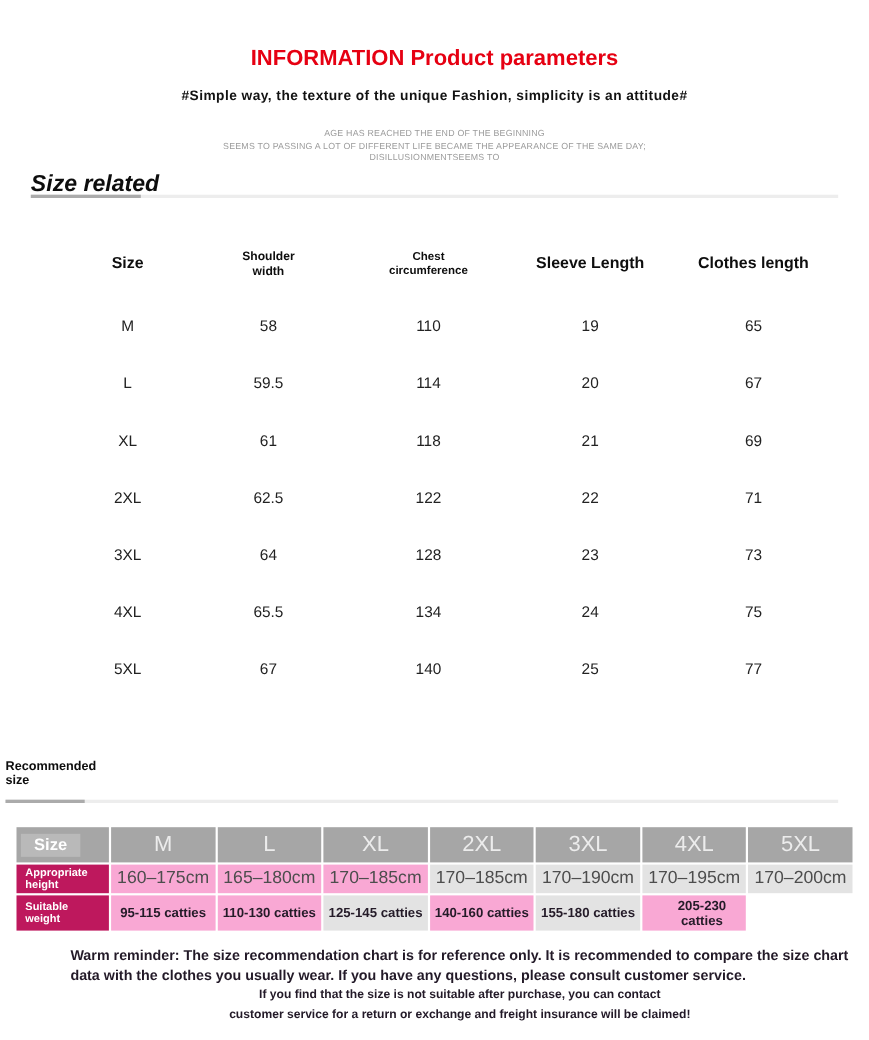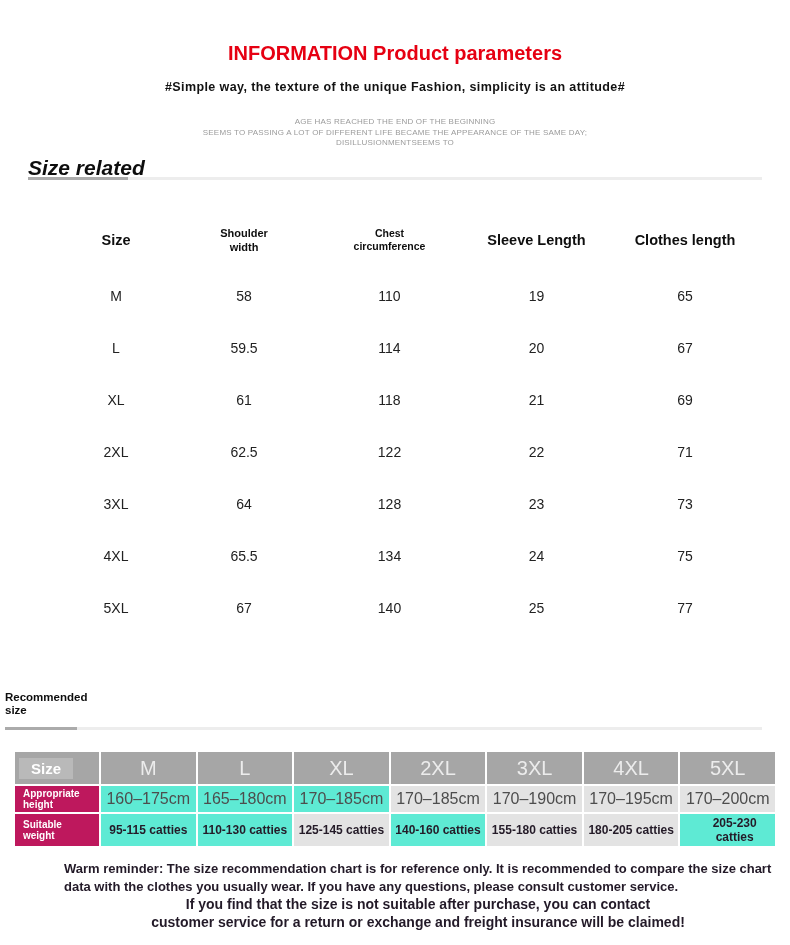--- a/index.html
+++ b/index.html
@@ -62,34 +62,34 @@
     background:#b9b9b9;color:#ffffff;font-weight:bold;font-size:15px;
     padding:2px 12px;margin-left:4px;display:inline-block;
   }
   .rt-label{
     background:#be185d;color:#ffffff;font-weight:bold;font-size:10px;line-height:11px;
     justify-content:flex-start !important;padding-left:8px;box-sizing:border-box;
   }
   .rt-label span{display:inline-block;width:62px;text-align:left;}
   .rt-height{font-size:16px;color:#4d4d4d;font-weight:400;white-space:nowrap;}
   .rt-weight{font-size:12px;color:#241b28;font-weight:bold;white-space:nowrap;}
-  .bg-white{background:#5eead4;}
+  .bg-white{background:#f9a8d4;}
   .bg-gray{background:#e3e3e3;}
   .wrap-left{
     white-space:normal !important;justify-content:flex-start !important;
     text-align:center;padding-left:14px;box-sizing:border-box;line-height:14px;
   }
   
   .reminder{
     position:absolute;left:64px;top:860px;width:708px;
     font-size:13px;font-weight:bold;color:#231a28;line-height:17.5px;
   }
   .return-note{
     position:absolute;left:64px;top:896px;width:708px;text-align:center;
-    font-size:14px;font-weight:bold;color:#231a28;line-height:17.5px;
+    font-size:11px;font-weight:bold;color:#231a28;line-height:17.5px;
   }
 </style>
 </head>
 <body>
 
 <div class="page-title">INFORMATION Product parameters</div>
 <div class="page-subtitle">#Simple way, the texture of the unique Fashion, simplicity is an attitude#</div>
 <div class="tagline">
   <div>AGE HAS REACHED THE END OF THE BEGINNING</div>
   <div>SEEMS TO PASSING A LOT OF DIFFERENT LIFE BECAME THE APPEARANCE OF THE SAME DAY;</div>
@@ -185,21 +185,20 @@
   <div class="rt-height bg-gray">170–200cm</div>
 
   <div class="rt-label">
       <span>Suitable weight</span>
     </div>
   <div class="rt-weight bg-white">95-115 catties</div>
   <div class="rt-weight bg-white">110-130 catties</div>
   <div class="rt-weight bg-gray">125-145 catties</div>
   <div class="rt-weight bg-white">140-160 catties</div>
   <div class="rt-weight bg-gray">155-180 catties</div>
-  <div class="rt-weight bg-gray">180-205 catties</div>
   <div class="rt-weight bg-white wrap-left">205-230 catties</div>
 </div>
 
 <div class="reminder">Warm reminder: The size recommendation chart is for reference only. It is recommended to compare the size chart data with the clothes you usually wear. If you have any questions, please consult customer service.</div>
 <div class="return-note">
   <div>If you find that the size is not suitable after purchase, you can contact</div>
   <div>customer service for a return or exchange and freight insurance will be claimed!</div>
 </div>
 
 </body></html>

